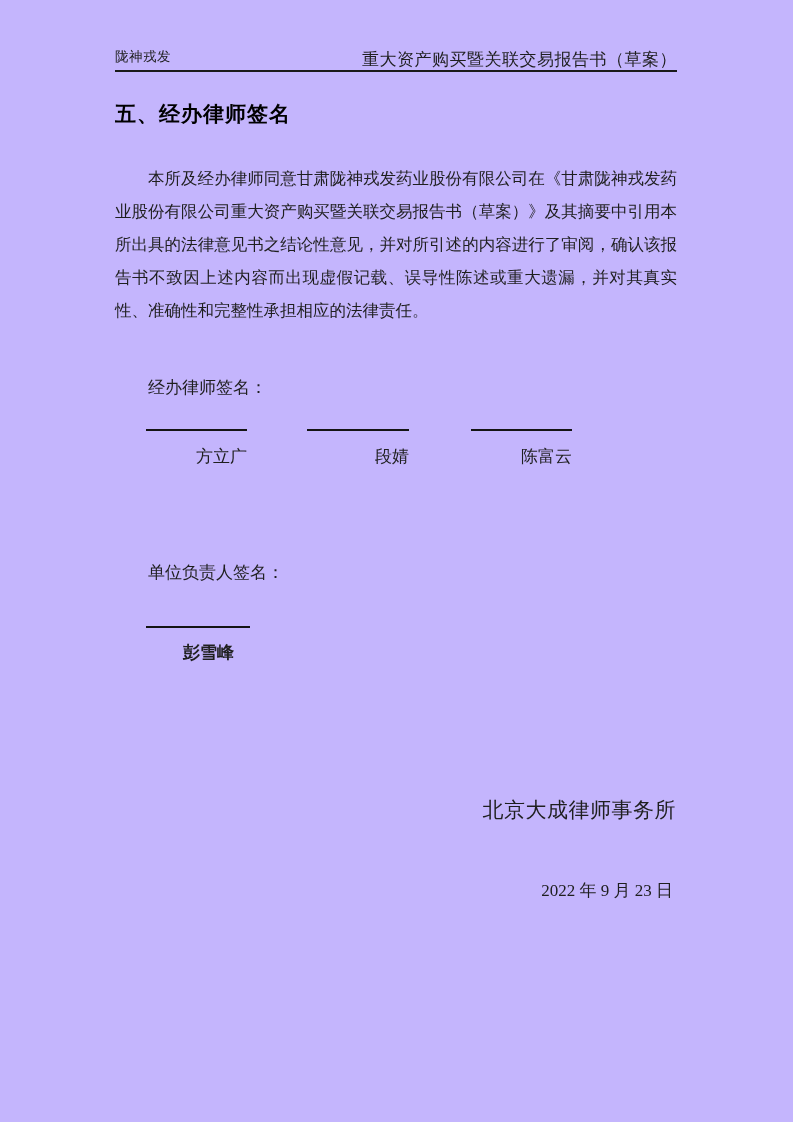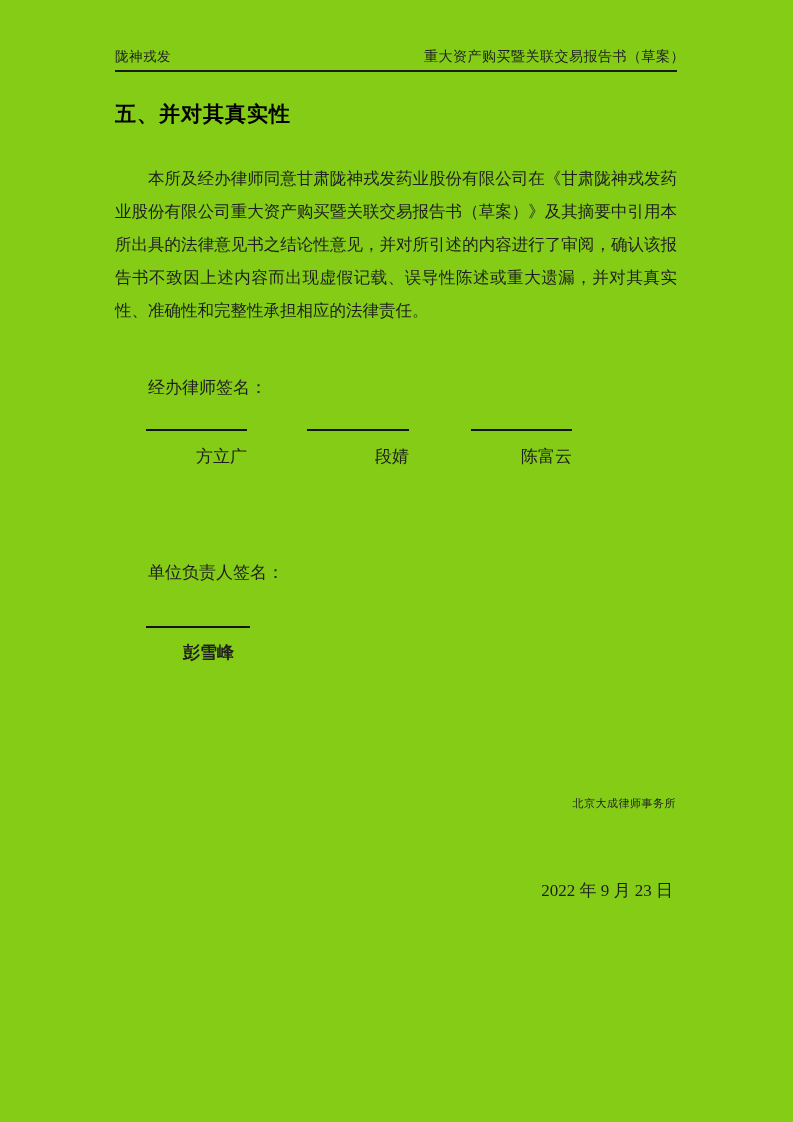--- a/index.html
+++ b/index.html
@@ -1,36 +1,36 @@
 <!DOCTYPE html>
 <html><head>
 <meta charset="utf-8">
 <style>
   * { margin: 0; padding: 0; box-sizing: border-box; }
   html, body { background: #ffffff; }
   .page {
     position: relative;
     width: 793px;
     height: 1122px;
-    background: #84cc16;
+    background: #c4b5fd;
     color: #1f1f1f;
     font-family: "Liberation Serif", "DejaVu Serif", serif;
     overflow: hidden;
   }
   .hdr-left {
     position: absolute;
     left: 115px; top: 48px;
     font-size: 13.5px;
     letter-spacing: 0.5px;
     color: #1f1f1f;
   }
   .hdr-right {
     position: absolute;
-    right: 108px; top: 48px;
-    font-size: 14px;
+    right: 116px; top: 48px;
+    font-size: 17px;
     letter-spacing: 0.5px;
     color: #1f1f1f;
   }
   .hdr-rule {
     position: absolute;
     left: 115px; top: 70px;
     width: 562px; height: 2px;
     background: #1a1a1a;
   }
   .sec-title {
@@ -73,21 +73,21 @@
     white-space: nowrap;
   }
   .sig-1 { left: 146px; top: 429px; width: 101px; }
   .sig-2 { left: 307px; top: 429px; width: 102px; }
   .sig-3 { left: 471px; top: 429px; width: 101px; }
   .sig-unit { left: 146px; top: 626px; width: 104px; }
   .sig-unit .sig-name { text-align: center; padding-left: 21px; padding-top: 13px; font-weight: bold; }
   .firm-name {
     position: absolute;
     right: 117px; top: 796px;
-    font-size: 11px;
+    font-size: 21px;
     color: #1f1f1f;
     letter-spacing: 0.5px;
   }
   .doc-date {
     position: absolute;
     right: 120px; top: 879px;
     font-size: 17px;
     color: #1f1f1f;
   }
   .page-num {
@@ -103,21 +103,21 @@
 <body>
 
 <div class="page">
 
   <span class="hdr-left">陇神戎发</span>
 
   <span class="hdr-right">重大资产购买暨关联交易报告书（草案）</span>
 
   <div class="hdr-rule"></div>
 
-  <h1 class="sec-title">五、并对其真实性</h1>
+  <h1 class="sec-title">五、经办律师签名</h1>
 
   <p class="body-par">本所及经办律师同意甘肃陇神戎发药业股份有限公司在《甘肃陇神戎发药业股份有限公司重大资产购买暨关联交易报告书（草案）》及其摘要中引用本所出具的法律意见书之结论性意见，并对所引述的内容进行了审阅，确认该报告书不致因上述内容而出现虚假记载、误导性陈述或重大遗漏，并对其真实性、准确性和完整性承担相应的法律责任。</p>
 
   <div class="sig-label lawyer-label">经办律师签名：</div>
 
   <div class="sig-block sig-1">
     <span class="sig-name">方立广</span>
   </div>
 
   <div class="sig-block sig-3">

